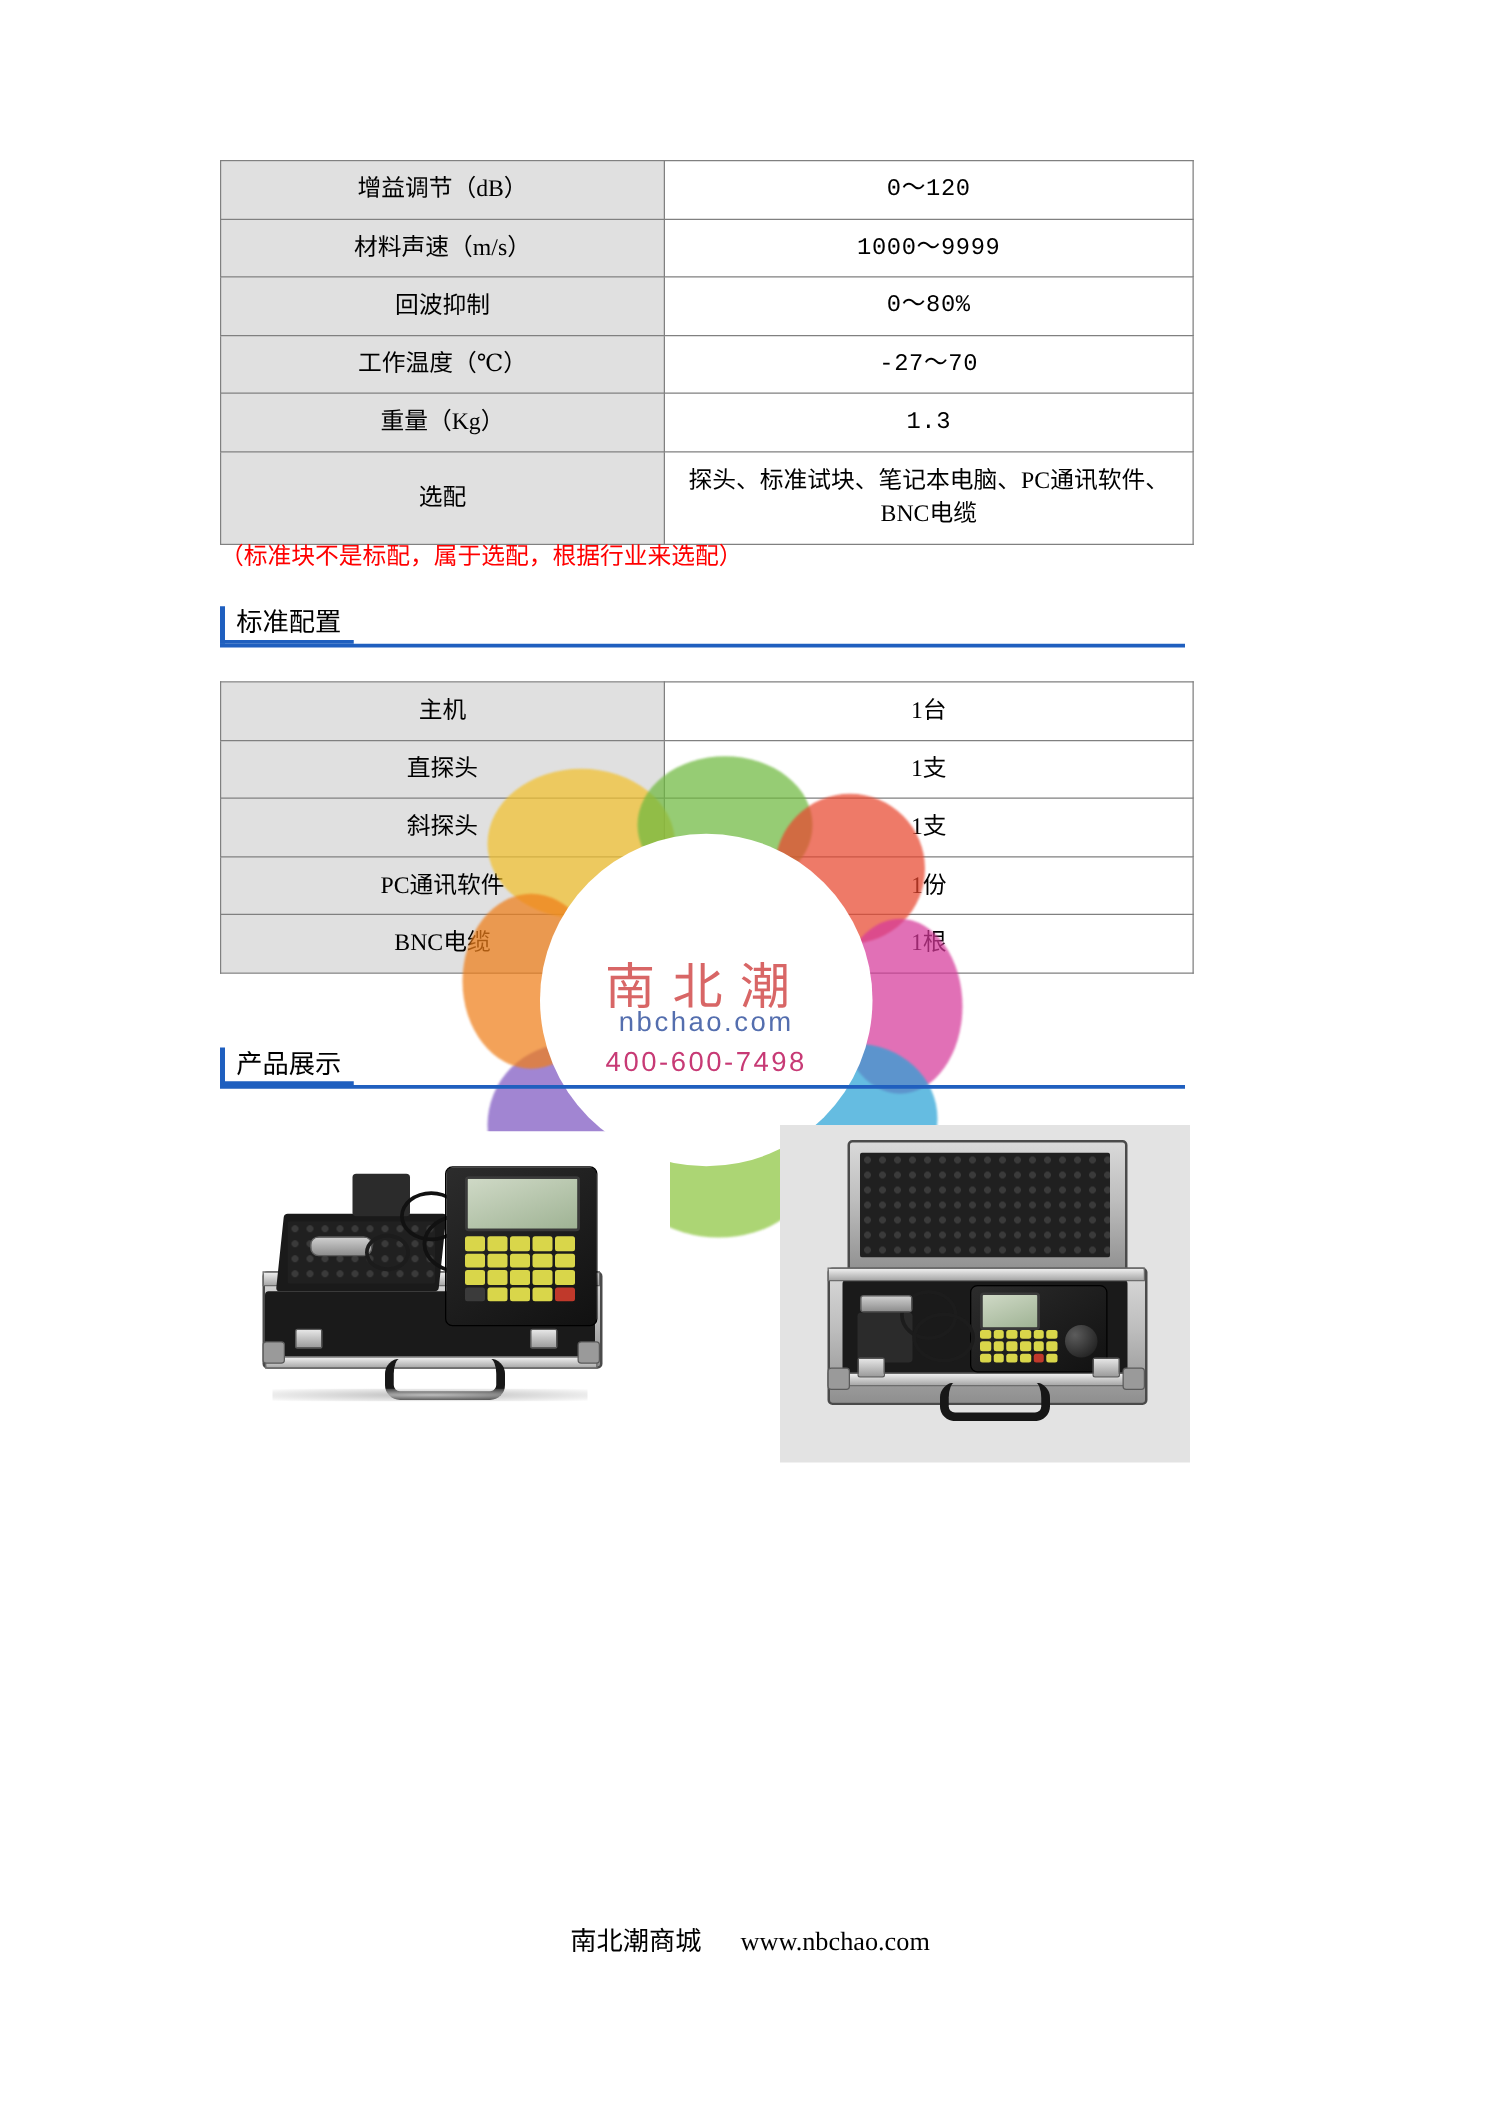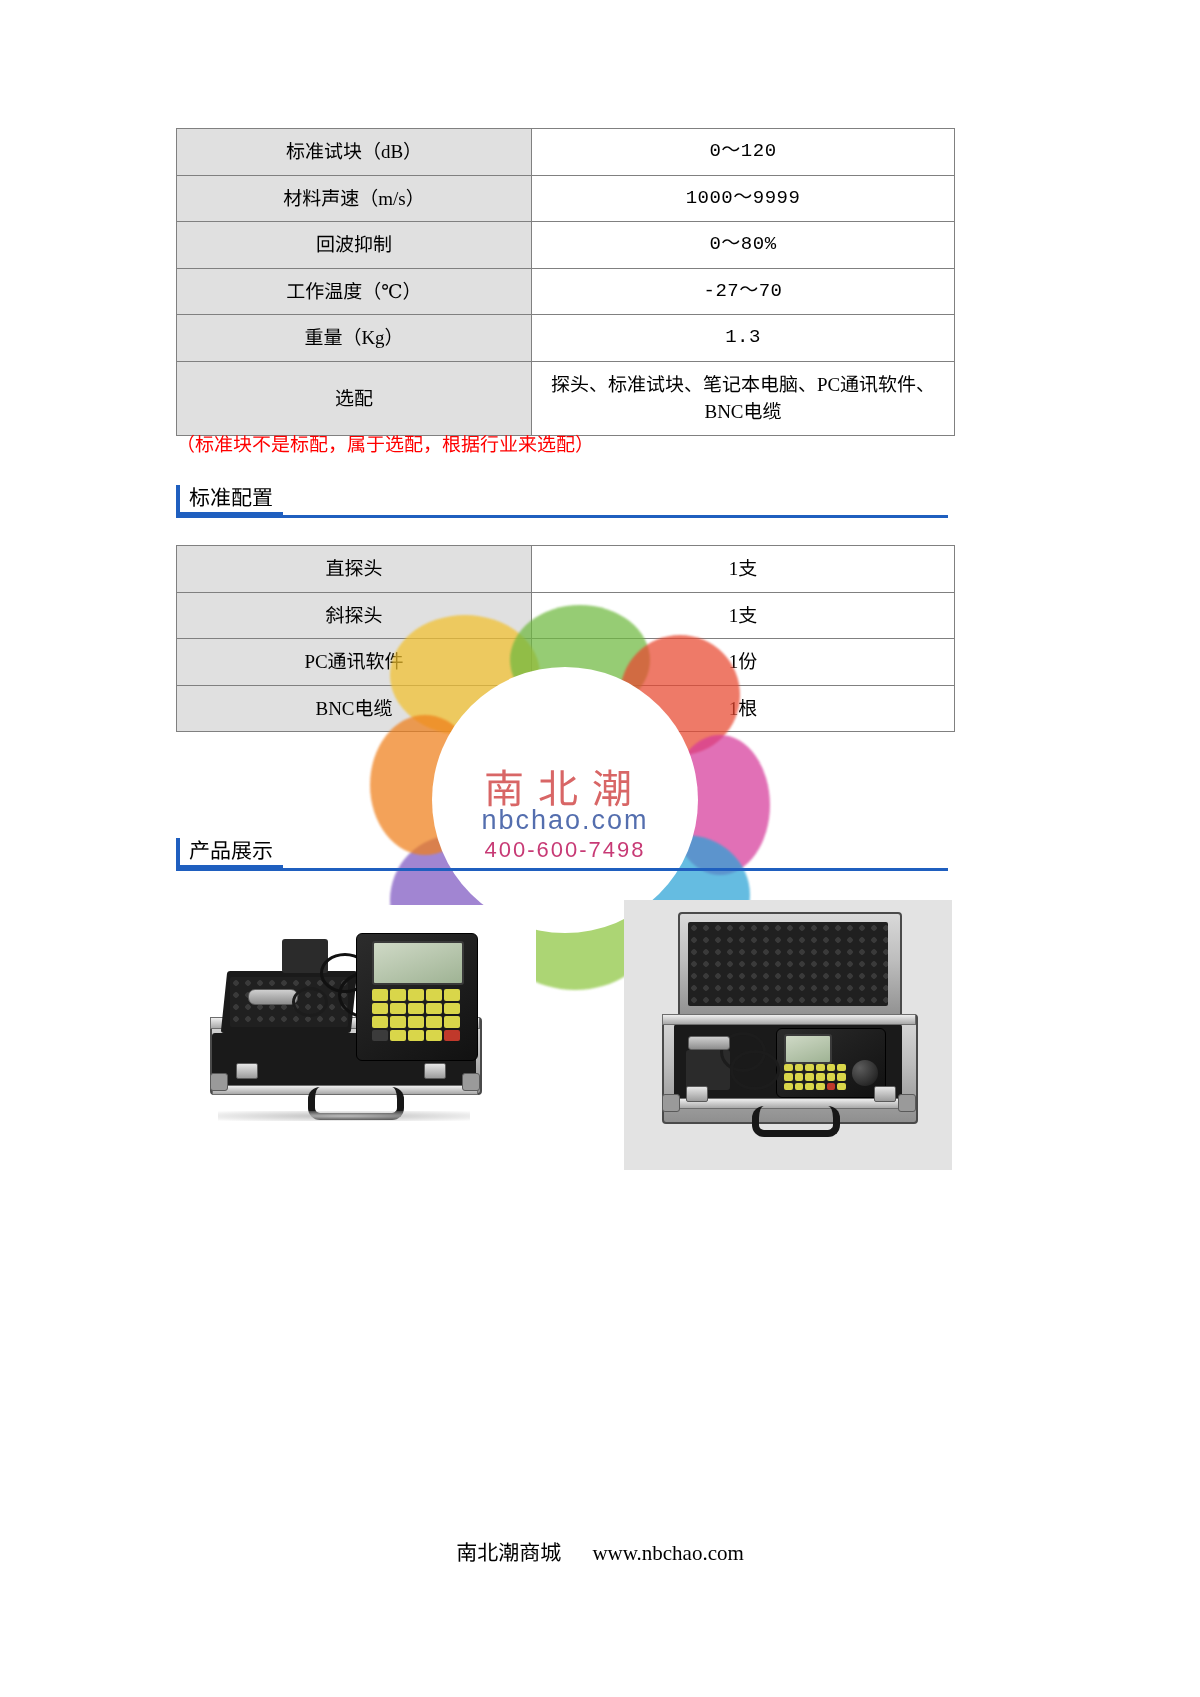--- a/index.html
+++ b/index.html
@@ -133,21 +133,21 @@
     color: #c33;
     letter-spacing: 14px;
     opacity: .75;
     font-family: "Liberation Serif", serif;
   }
   .wm-text-site {
     position: absolute;
     width: 390px;
     top: 200px;
     text-align: center;
-    font-size: 27px;
+    font-size: 22px;
     color: #2a4b9b;
     letter-spacing: 2px;
     opacity: .8;
     font-family: "Liberation Sans", sans-serif;
   }
   .wm-text-tel {
     position: absolute;
     width: 390px;
     top: 232px;
     text-align: center;
@@ -280,21 +280,21 @@
   }
 </style>
 </head>
 <body>
 
 <div class="page">
 
   <table class="spec-table" id="table-specs">
     <tbody>
       <tr>
-        <td class="label cjk">标准试块（dB）</td>
+        <td class="label cjk">增益调节（dB）</td>
         <td class="value mono">0～120</td>
       </tr>
       <tr>
         <td class="label cjk">材料声速（m/s）</td>
         <td class="value mono">1000～9999</td>
       </tr>
       <tr>
         <td class="label cjk">回波抑制</td>
         <td class="value mono">0～80%</td>
       </tr>
@@ -317,20 +317,24 @@
 
   <div class="section" id="section-std-config">
     <div class="bar">
       <span class="title">标准配置</span>
     </div>
     <div class="rule"></div>
   </div>
 
   <table class="spec-table" id="table-config">
     <tbody>
+      <tr>
+        <td class="label cjk">主机</td>
+        <td class="value cjk">1台</td>
+      </tr>
       <tr>
         <td class="label cjk">直探头</td>
         <td class="value cjk">1支</td>
       </tr>
       <tr>
         <td class="label cjk">斜探头</td>
         <td class="value cjk">1支</td>
       </tr>
       <tr>
         <td class="label cjk">PC通讯软件</td>

